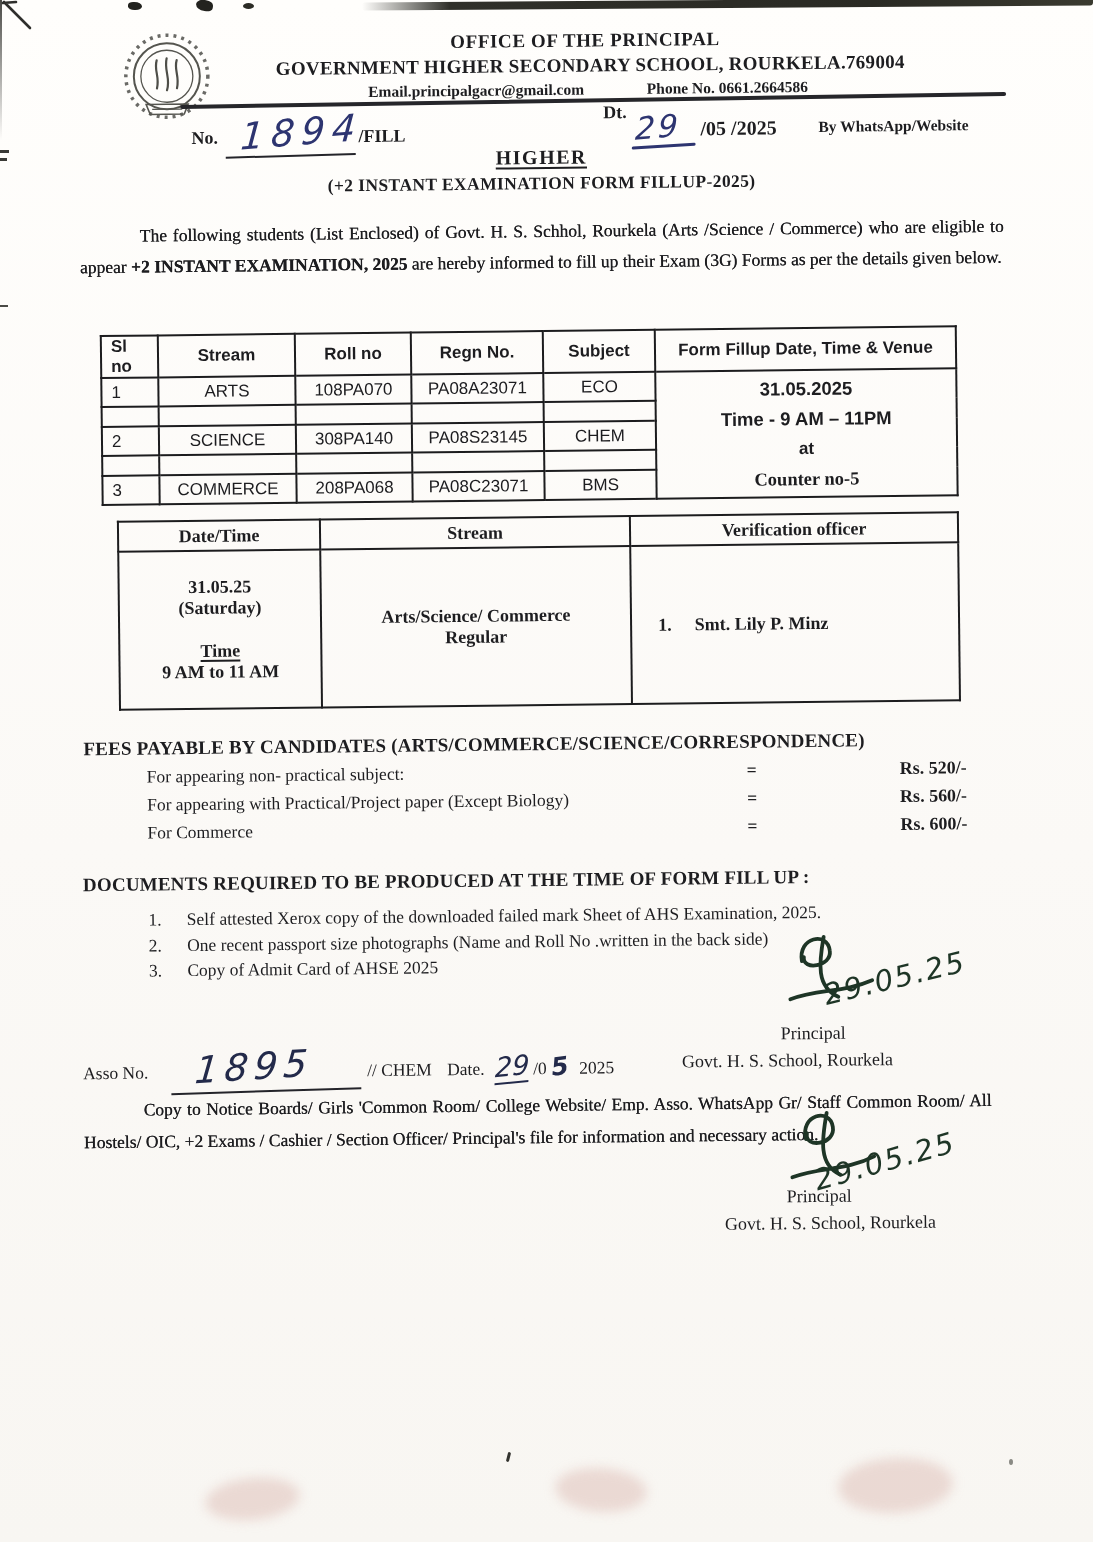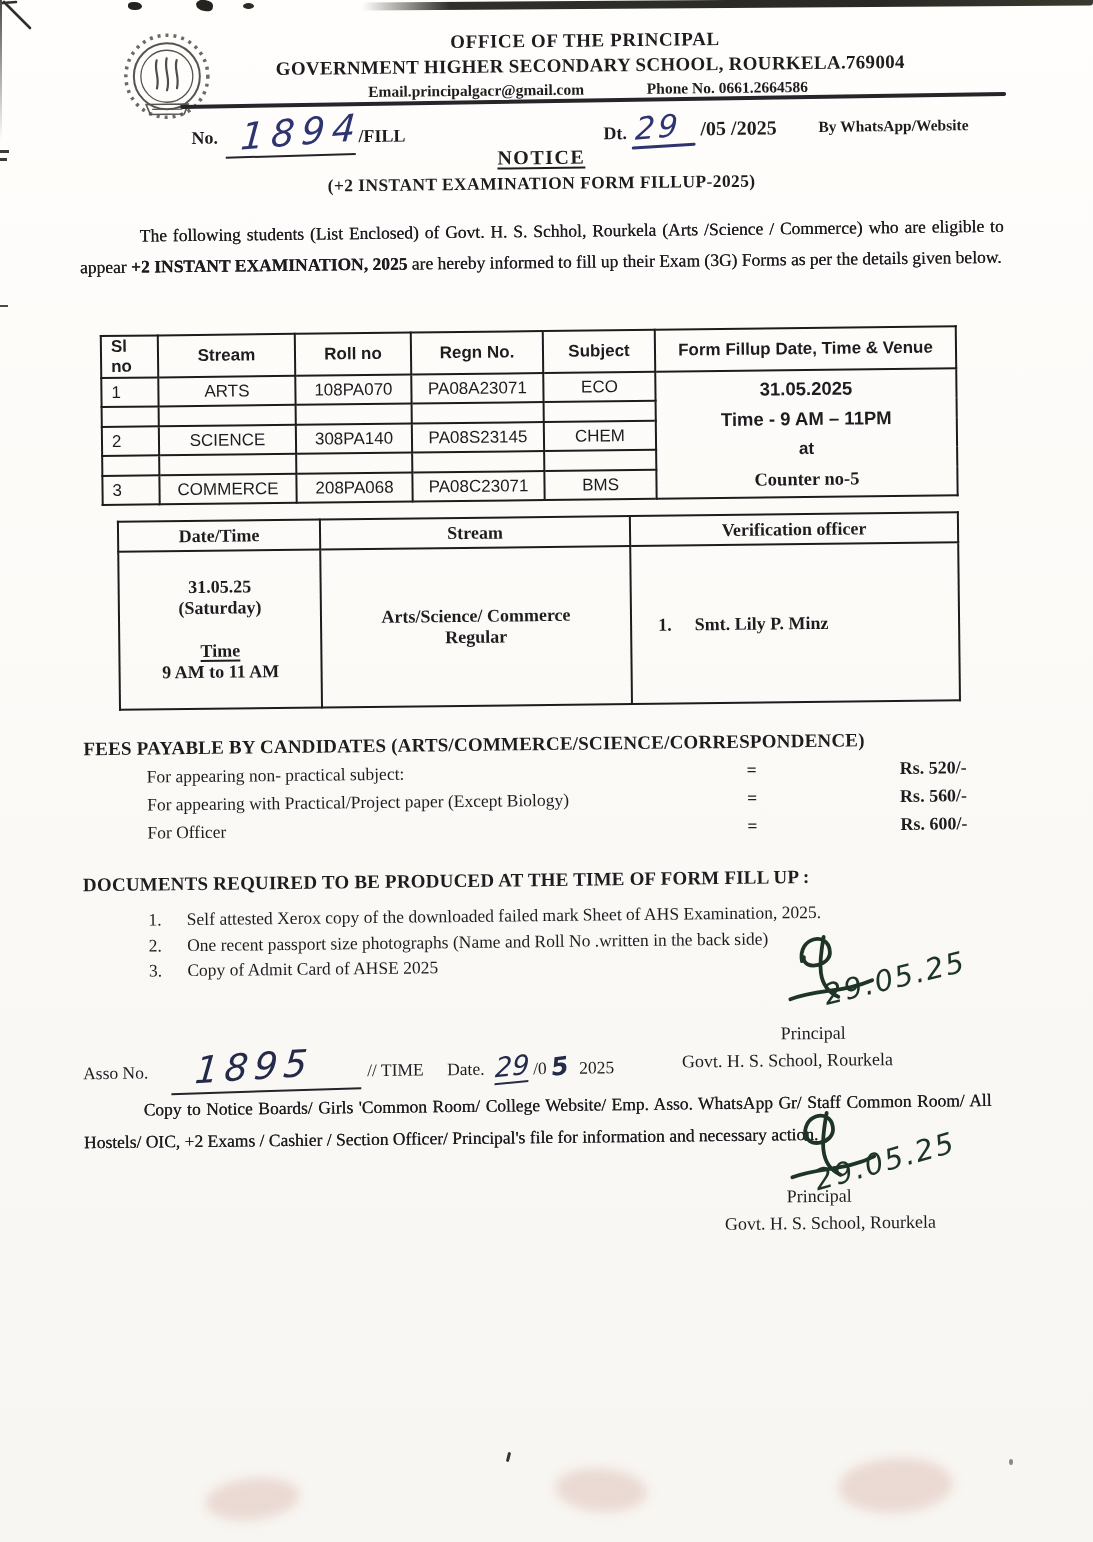--- a/index.html
+++ b/index.html
@@ -82,28 +82,28 @@
       <span style="display:inline-block;width:55px;"></span>
       <span>Phone No. 0661.2664586</span>
     </div>
     <div class="abs h-rule"></div>
 
     <span class="abs b" style="left:197px;top:124px;font-size:18px;">No.</span>
     <span class="abs hw hw-blue" style="left:246px;top:108px;font-size:37px;letter-spacing:7px;transform:rotate(-4deg) skewX(-9deg);">1894</span>
     <div class="underline-ink" style="left:231px;top:152px;width:130px;transform:rotate(-1deg);"></div>
     <span class="abs b" style="left:364px;top:124px;font-size:18px;">/FILL</span>
 
-    <span class="abs b" style="left:609px;top:124px;font-size:18px;">Dt.</span>
+    <span class="abs b" style="left:609px;top:103px;font-size:18px;">Dt.</span>
     <span class="abs hw hw-blue" style="left:641px;top:110px;font-size:31px;letter-spacing:3px;transform:rotate(-4deg) skewX(-8deg);">29</span>
     <div class="abs" style="left:637px;top:146px;width:64px;height:3px;background:#2d3470;transform:rotate(-3deg);border-radius:2px;"></div>
     <span class="abs b" style="left:706px;top:119px;font-size:20px;">/05 /2025</span>
     <span class="abs b" style="left:824px;top:121px;font-size:15.5px;">By WhatsApp/Website</span>
 
     <div class="abs ctr" style="left:0;right:0;top:146px;">
-      <span class="b" style="font-size:20px;letter-spacing:1.5px;text-decoration:underline;text-underline-offset:3px;text-decoration-thickness:2px;">NOTICE</span>
+      <span class="b" style="font-size:20px;letter-spacing:1.5px;text-decoration:underline;text-underline-offset:3px;text-decoration-thickness:2px;">HIGHER</span>
     </div>
     <div class="abs ctr" style="left:0;right:0;top:173px;">
       <span class="b" style="font-size:17.5px;letter-spacing:.4px;">(+2 INSTANT EXAMINATION FORM FILLUP-2025)</span>
     </div>
 
     <div class="abs para" style="left:84px;top:216px;width:924px;">
       <span>The following students (List Enclosed) of Govt. H. S. Schhol, Rourkela (Arts /Science / Commerce) who are eligible to appear </span><span class="b">+2 INSTANT EXAMINATION, 2025</span><span> are hereby informed to fill up their Exam (3G) Forms as per the details given below.</span>
     </div>
 
     <table class="abs t1" style="left:103px;top:330px;">
@@ -206,21 +206,21 @@
       <span>For appearing non- practical subject:</span>
       <span class="eq">=</span>
       <span class="amt">Rs. 520/-</span>
     </div>
     <div class="feerow" style="top:790px;">
       <span>For appearing with Practical/Project paper (Except Biology)</span>
       <span class="eq">=</span>
       <span class="amt">Rs. 560/-</span>
     </div>
     <div class="feerow" style="top:818px;">
-      <span>For Officer</span>
+      <span>For Commerce</span>
       <span class="eq">=</span>
       <span class="amt">Rs. 600/-</span>
     </div>
 
     <div class="abs b" style="left:80px;top:869px;font-size:19px;letter-spacing:.2px;">DOCUMENTS REQUIRED TO BE PRODUCED AT THE TIME OF FORM FILL UP :</div>
     <div class="docitem" style="top:905px;">
       <span class="num">1.</span>
       <span>Self attested Xerox copy of the downloaded failed mark Sheet of AHS Examination, 2025.</span>
     </div>
     <div class="docitem" style="top:931px;">
@@ -235,21 +235,21 @@
     <svg class="abs" style="left:768px;top:932px;" width="120" height="90" viewBox="0 0 120 90">
       <path d="M30 32 C26 8,56 2,58 22 C60 38,30 42,32 28 M52 8 C47 34,44 58,66 68 M18 70 C45 60,72 64,100 52" fill="none" stroke="#1e3526" stroke-width="3.8" stroke-linecap="round"></path>
     </svg>
     <span class="abs hw hw-sig sig-date" style="left:818px;top:965px;transform:rotate(-13deg);">29.05.25</span>
     <div class="abs" style="left:776px;top:1026px;font-size:18px;">Principal</div>
     <div class="abs" style="left:677px;top:1053px;font-size:18px;">Govt. H. S. School, Rourkela</div>
 
     <span class="abs" style="left:78px;top:1058px;font-size:17.5px;">Asso No.</span>
     <span class="abs hw hw-blue" style="left:190px;top:1042px;font-size:37px;letter-spacing:6px;transform:rotate(-3deg) skewX(-9deg);color:#232a4a;">1895</span>
     <div class="underline-ink" style="left:166px;top:1087px;width:190px;transform:rotate(-1.2deg);"></div>
-    <span class="abs" style="left:362px;top:1058px;font-size:17.5px;">// TIME</span>
+    <span class="abs" style="left:362px;top:1058px;font-size:17.5px;">// CHEM</span>
     <span class="abs" style="left:442px;top:1058px;font-size:17.5px;">Date.</span>
     <span class="abs hw" style="left:490px;top:1050px;font-size:27px;color:#232a4a;transform:rotate(-5deg) skewX(-8deg);border-bottom:2.5px solid #232a4a;">29</span>
     <span class="abs" style="left:528px;top:1058px;font-size:17.5px;">/0</span>
     <span class="abs hw b" style="left:546px;top:1052px;font-size:25px;color:#232a4a;transform:rotate(-6deg);">5</span>
     <span class="abs" style="left:574px;top:1058px;font-size:17.5px;">2025</span>
 
     <div class="abs para" style="left:78px;top:1090px;width:908px;line-height:31.5px;">Copy to Notice Boards/ Girls 'Common Room/ College Website/ Emp. Asso. WhatsApp Gr/ Staff Common Room/ All Hostels/ OIC, +2 Exams / Cashier / Section Officer/ Principal's file for information and necessary action.</div>
 
     <svg class="abs" style="left:770px;top:1108px;" width="120" height="90" viewBox="0 0 120 90">
       <path d="M30 34 C24 10,54 2,57 22 C60 40,28 44,31 28 M51 8 C46 34,42 60,64 70 M16 72 C44 62,70 66,98 52" fill="none" stroke="#1e3526" stroke-width="3.8" stroke-linecap="round"></path>

